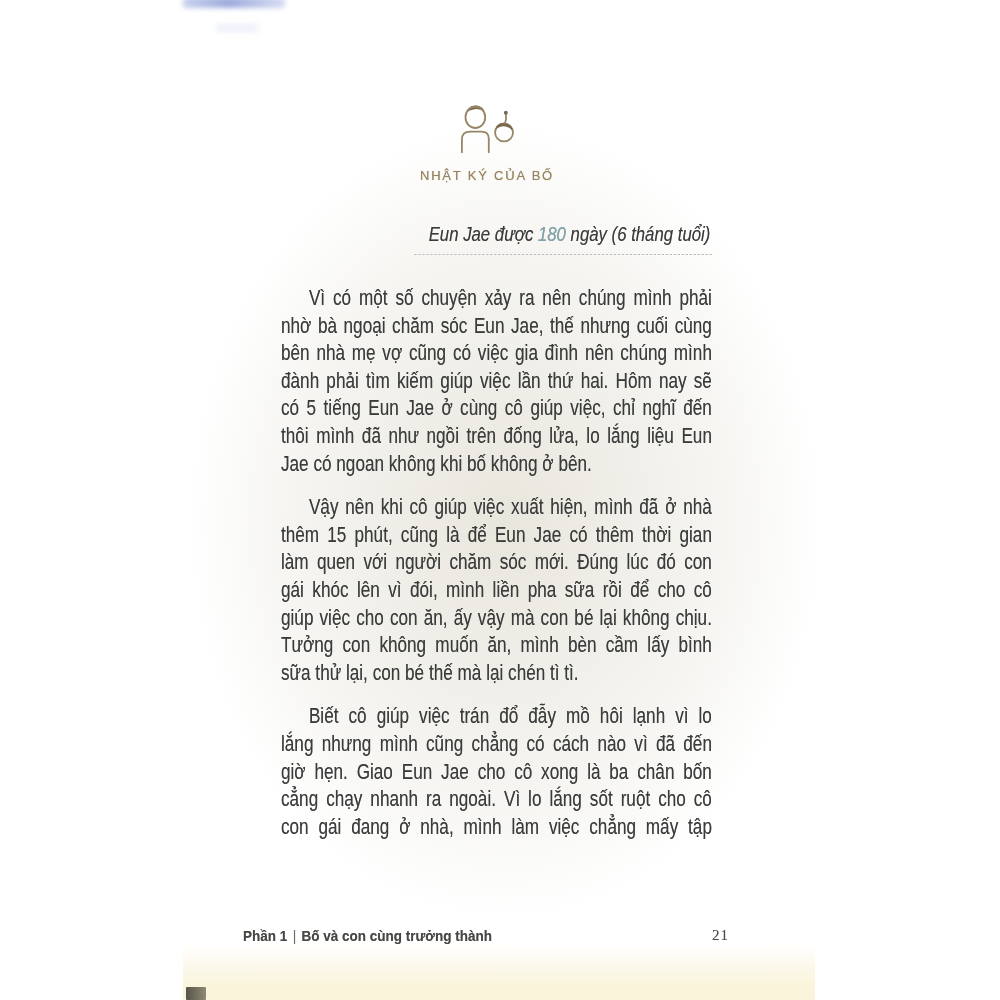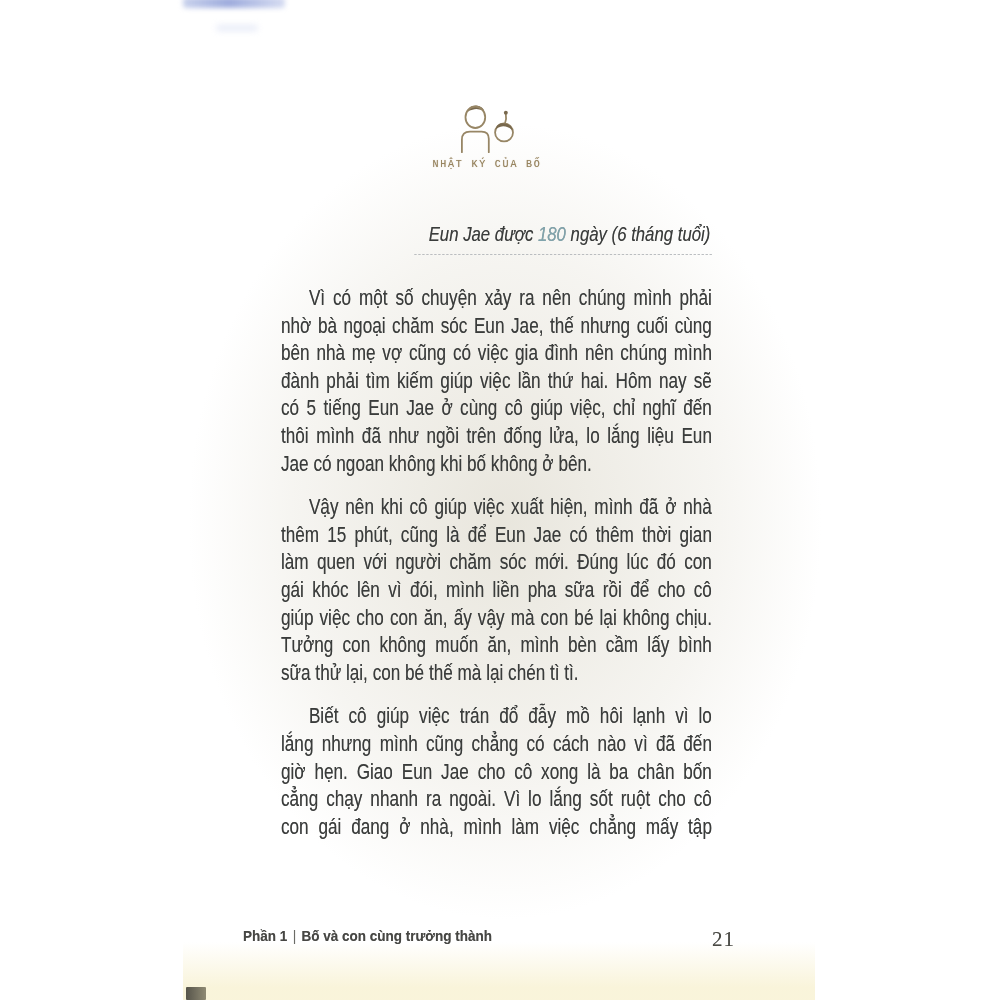--- a/index.html
+++ b/index.html
@@ -36,22 +36,22 @@
   .corner-mark{
     position:absolute;left:186px;top:987px;width:20px;height:13px;
     background:linear-gradient(to right,#56544a,#8f8a74);
     border-radius:1px;filter:blur(0.4px);
   }
 
   
   .logo{position:absolute;left:406px;top:102px;width:162px;text-align:center;}
   .logo svg{filter:blur(0.35px);opacity:0.92;}
   .logo-caption{
-    margin-top:1px;font-size:10px;letter-spacing:1.8px;color:#97845f;
-    text-shadow:0 0 0.8px rgba(151,132,95,0.7);white-space:nowrap;font-family:Liberation Mono, monospace;
+    margin-top:10px;font-size:13px;letter-spacing:1.8px;color:#97845f;
+    text-shadow:0 0 0.8px rgba(151,132,95,0.7);white-space:nowrap;
   }
 
   
   .column{
     position:absolute;left:281px;top:220px;width:540px;
     transform:scaleX(0.798);transform-origin:0 0;
     color:#3a3c3b;font-size:21.5px;line-height:27.6px;
     text-shadow:0 0 0.7px rgba(58,60,59,0.5);
   }
   .heading{margin:0 0 30px 0;text-align:right;font-style:italic;font-size:21px;line-height:27px;}
@@ -69,21 +69,21 @@
   .footer-left{
     position:absolute;left:243px;top:927px;
     font-size:15px;font-weight:bold;color:#474744;white-space:nowrap;
     transform:scaleX(0.9);transform-origin:0 0;
     text-shadow:0 0 0.6px rgba(70,70,66,0.5);
   }
   .footer-left .divider{font-weight:normal;color:#6b6b66;margin:0 6px;}
   .page-number{
     position:absolute;left:712px;top:927px;
     font-family:"Liberation Serif","DejaVu Serif",serif;
-    font-size:21px;color:#4a4a45;letter-spacing:1px;
+    font-size:15px;color:#4a4a45;letter-spacing:1px;
     text-shadow:0 0 0.6px rgba(74,74,69,0.5);
   }
 </style>
 </head>
 <body>
 
 <div class="page">
 
   <div class="page-tint"></div>
   <div class="bottom-tint"></div>

